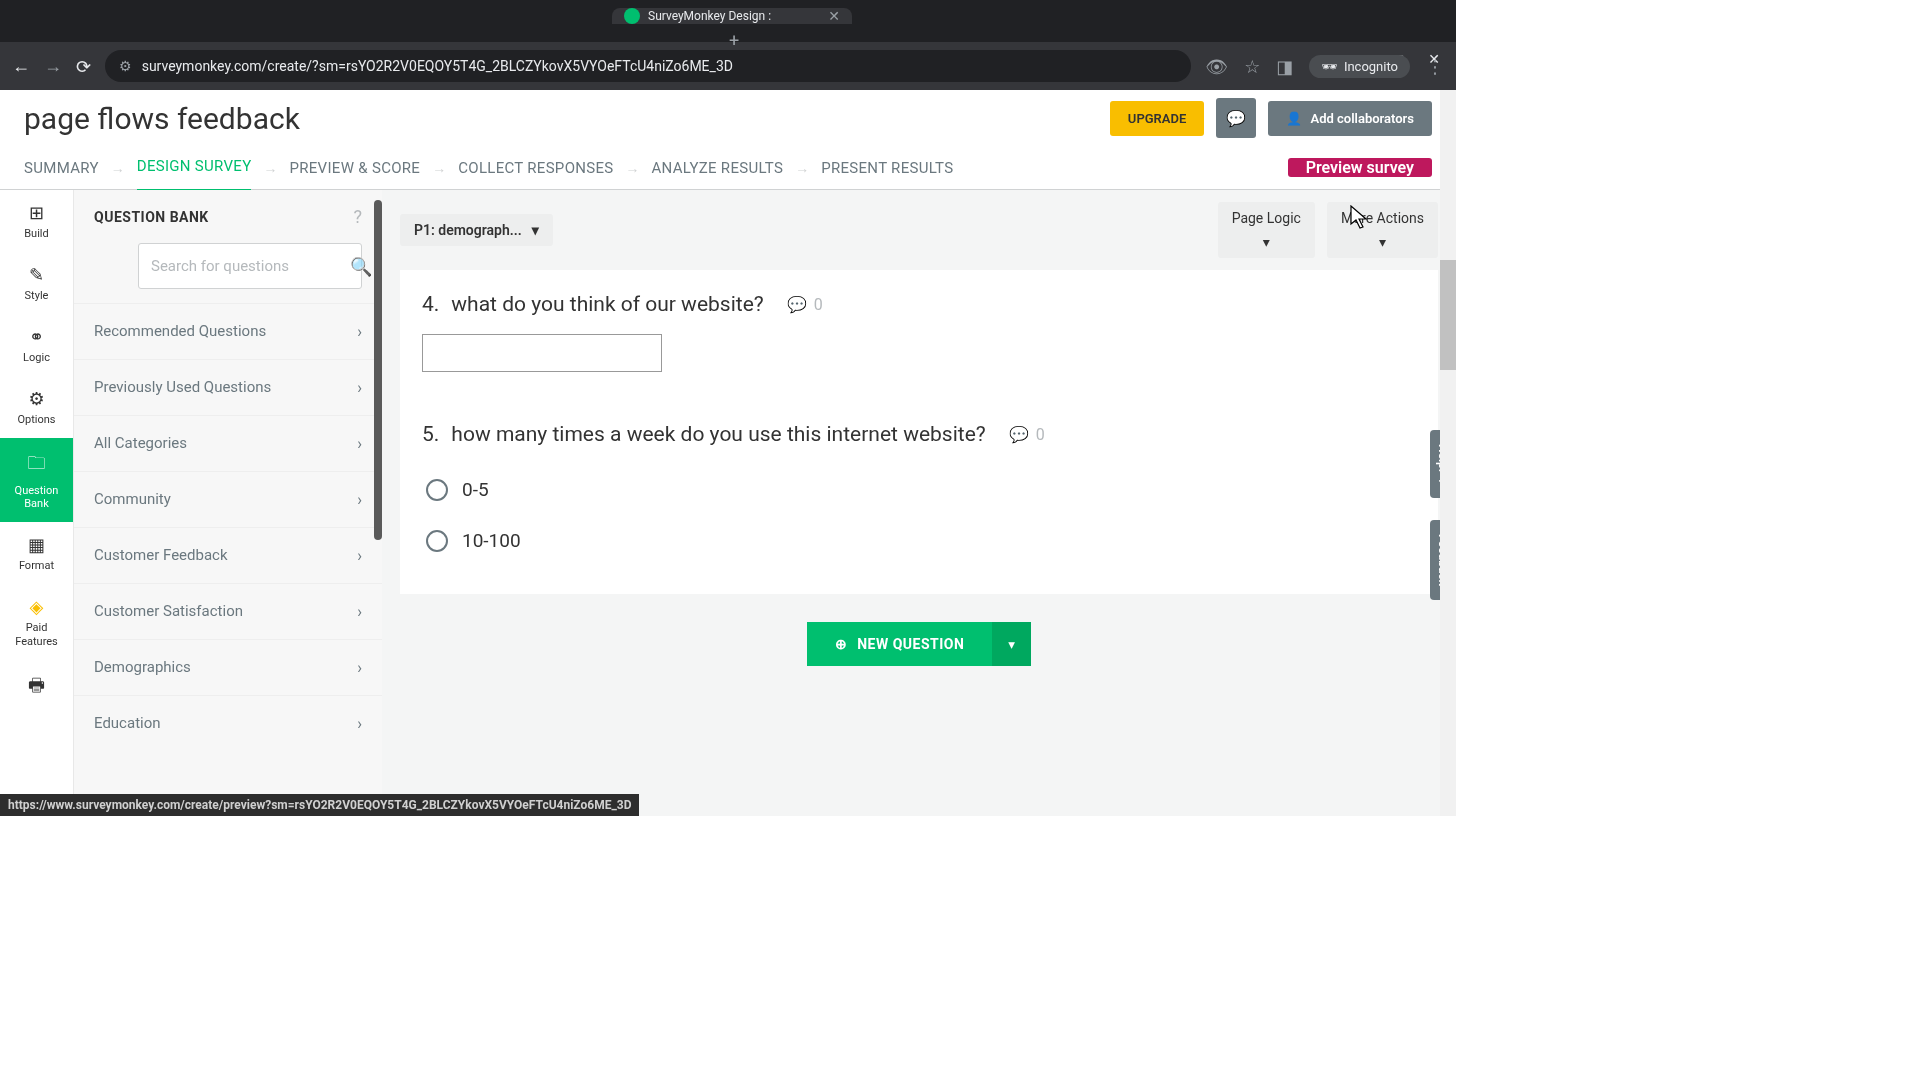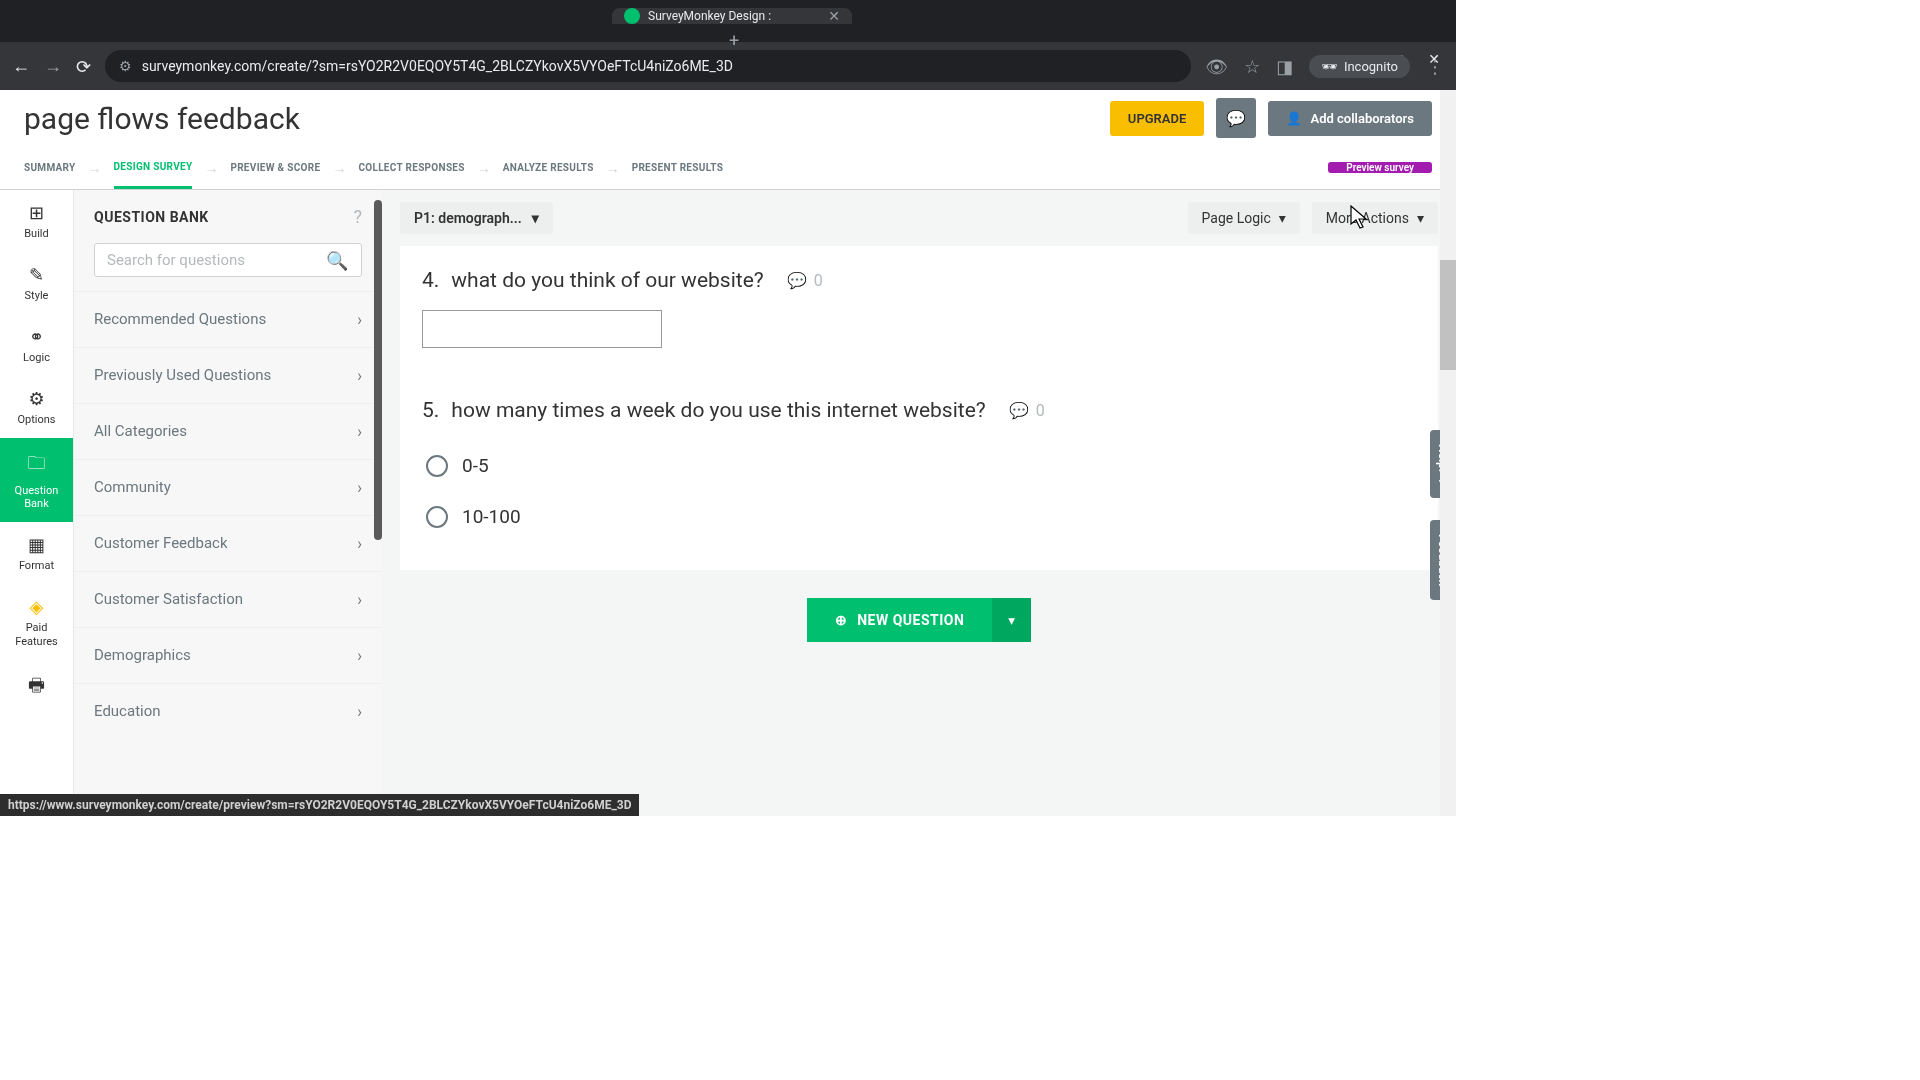--- a/index.html
+++ b/index.html
@@ -26,55 +26,55 @@
 
 .app-header { height: 56px; display: flex; align-items: center; padding: 0 24px; }
 .survey-title { font-size: 30px; font-weight: 400; color: #333; text-align: right; }
 .header-right { margin-left: auto; display: flex; gap: 12px; align-items: center; }
 .btn-upgrade { background: #f9be00; color: #333; font-weight: 600; font-size: 13px; padding: 10px 18px; border: none; border-radius: 3px; }
 .btn-feedback-icon { width: 40px; height: 40px; background: #6b787f; border-radius: 3px; display: flex; align-items: center; justify-content: center; color: #fff; }
 .btn-collab { background: #6b787f; color: #fff; font-weight: 600; font-size: 13px; padding: 10px 18px; border: none; border-radius: 3px; display: flex; align-items: center; gap: 8px; }
 
 
 .nav-tabs { height: 44px; border-bottom: 1px solid #d0d2d3; display: flex; align-items: center; padding: 0 24px; gap: 12px; position: relative; }
-.nav-tab { font-size: 10px; font-weight: 700; color: #6b787f; letter-spacing: 0.3px; padding: 14px 0; }
+.nav-tab { font-size: 15px; font-weight: 400; color: #6b787f; letter-spacing: 0.3px; padding: 14px 0; }
 .nav-tab.active { color: #00bf6f; border-bottom: 3px solid #00bf6f; }
 .nav-arrow { color: #d0d2d3; font-size: 14px; }
-.btn-preview { margin-left: auto; background: #a21caf; color: #fff; font-weight: 600; font-size: 10px; padding: 0 18px; border: none; border-radius: 3px; }
+.btn-preview { margin-left: auto; background: #be185d; color: #fff; font-weight: 600; font-size: 16px; padding: 0 18px; border: none; border-radius: 3px; }
 
 
 .main { display: flex; height: calc(100% - 190px); }
 
 
 .left-rail { width: 74px; background: #fff; border-right: 1px solid #e8e8e8; display: flex; flex-direction: column; }
 .rail-item { display: flex; flex-direction: column; align-items: center; justify-content: center; padding: 12px 4px; font-size: 11px; color: #333; gap: 4px; }
 .rail-item.active { background: #00bf6f; color: #fff; }
 .rail-icon { font-size: 18px; }
 
 
 .sidebar { width: 308px; background: #f7f7f7; position: relative; }
 .sidebar-header { display: flex; align-items: center; padding: 16px 20px; }
 .sidebar-title { font-size: 14px; font-weight: 700; color: #333; letter-spacing: 0.5px; }
 .sidebar-help { margin-left: auto; color: #b5b9bc; font-size: 18px; }
 .search-wrap { padding: 0 20px 14px; }
-.search-box { background: #fff; border: 1px solid #d0d2d3; border-radius: 3px; height: 34px; display: flex; align-items: center; padding: 0 12px; }
+.search-box { background: #fff; border: 1px solid #d0d2d3; border-radius: 3px; height: 46px; display: flex; align-items: center; padding: 0 12px; margin-left: 44px; }
 .search-input { border: none; outline: none; flex: 1; font-size: 15px; color: #333; background: transparent; }
 .search-input::placeholder { color: #b5b9bc; }
 .search-icon { color: #6b787f; font-size: 18px; }
 .cat-item { padding: 18px 20px; font-size: 15px; color: #6b787f; display: flex; align-items: flex-start; border-top: 1px solid #eee; }
 .cat-item:first-of-type { border-top: none; }
 .cat-chevron { margin-left: auto; color: #6b787f; font-size: 16px; }
 .sidebar-scroll { position: absolute; right: 0; top: 10px; width: 8px; height: 340px; background: #5a5a5a; border-radius: 4px; }
 
 
 .content { flex: 1; background: #f4f5f5; padding: 0; position: relative; }
 .content-toolbar { display: flex; align-items: center; padding: 12px 18px; gap: 0; }
 .page-select { background: #edeeee; padding: 8px 14px; border-radius: 3px; font-size: 14px; font-weight: 600; color: #333; display: flex; align-items: center; gap: 10px; }
 .toolbar-right { margin-left: auto; display: flex; gap: 12px; }
-.drop-btn { background: #edeeee; padding: 8px 14px; border-radius: 3px; font-size: 14px; color: #333; display: flex; align-items: center; gap: 8px; }
+.drop-btn { background: #edeeee; padding: 8px 14px; border-radius: 3px; font-size: 14px; color: #333; display: flex; align-items: center; gap: 8px; flex-direction: column; }
 
 .question-block { background: #fff; margin: 0 18px; padding: 22px 22px 28px; }
 .q-row { display: flex; align-items: center; gap: 12px; margin-bottom: 18px; }
 .q-text { font-size: 21px; color: #333; }
 .q-comments { color: #b5b9bc; display: flex; align-items: center; gap: 6px; font-size: 16px; margin-left: 12px; }
 .text-input { width: 240px; height: 38px; border: 1px solid #999; background: #fff; }
 
 .radio-opt { display: flex; align-items: center; gap: 14px; padding: 14px 4px; }
 .radio-circle { width: 22px; height: 22px; border: 2px solid #6b787f; border-radius: 50%; }
 .radio-label { font-size: 19px; color: #333; }

